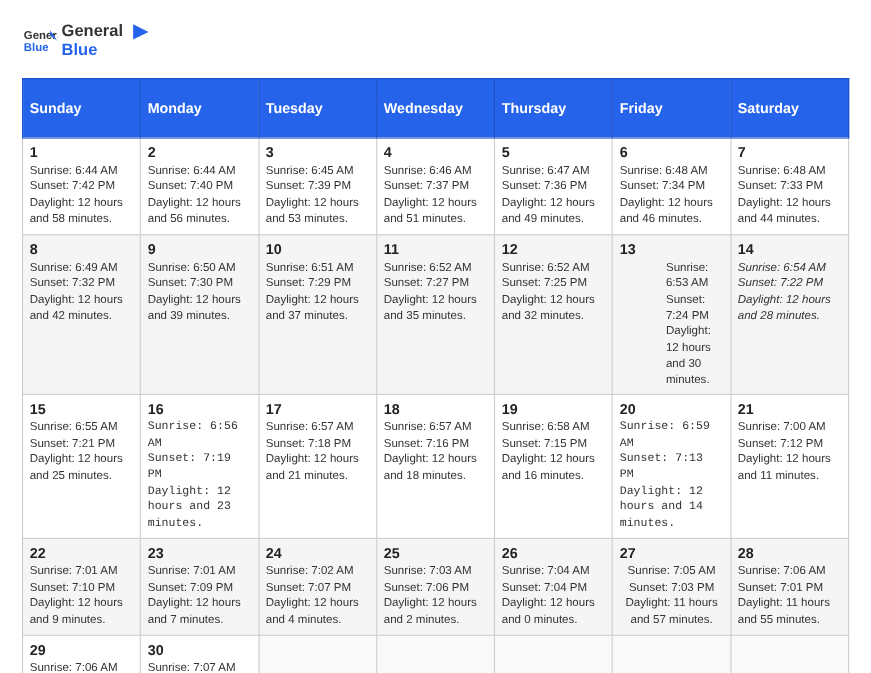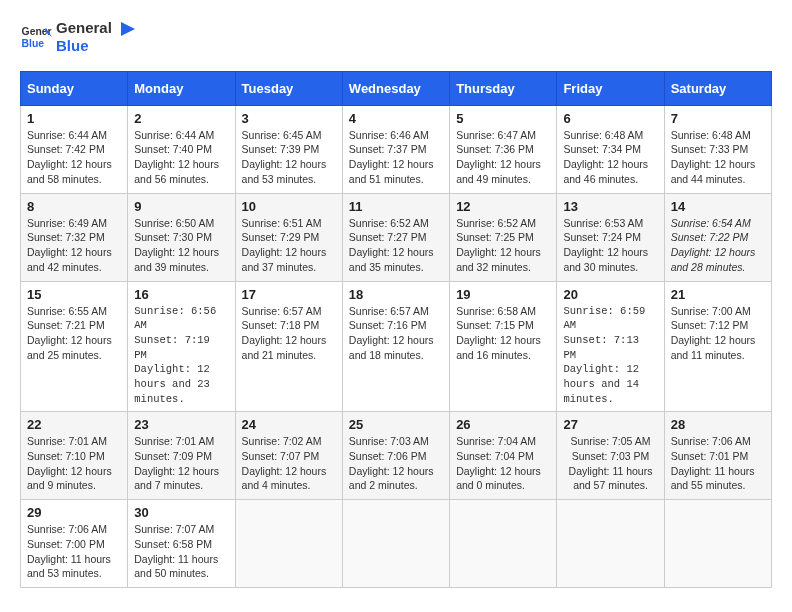--- a/index.html
+++ b/index.html
@@ -38,21 +38,21 @@
       color: #444;
     }
     .calendar-table {
       width: 100%;
       border-collapse: collapse;
       font-size: 11px;
     }
     .calendar-table th {
       background-color: #2563eb;
       color: #fff;
-      padding: 9px 6px;
+      padding: 19px 6px;
       text-align: left;
       font-size: 13px;
       font-weight: bold;
       border: 1px solid #1d50c8;
     }
     .calendar-table td {
       vertical-align: top;
       padding: 5px 6px;
       border: 1px solid #ccc;
       height: 88px;
@@ -187,21 +187,21 @@
 Daylight: 12 hours and 35 minutes.</div>
         </td>
         <td>
           <span class="day-number">12</span>
           <div class="day-detail" style="white-space: pre-line;">Sunrise: 6:52 AM
 Sunset: 7:25 PM
 Daylight: 12 hours and 32 minutes.</div>
         </td>
         <td>
           <span class="day-number">13</span>
-          <div class="day-detail" style="white-space: pre-line;">Sunrise: 6:53 AM
+          <div class="day-detail" style="white-space: pre-line; margin-left: 42px;">Sunrise: 6:53 AM
 Sunset: 7:24 PM
 Daylight: 12 hours and 30 minutes.</div>
         </td>
         <td>
           <span class="day-number">14</span>
           <div class="day-detail" style="white-space: pre-line; font-style: italic;">Sunrise: 6:54 AM
 Sunset: 7:22 PM
 Daylight: 12 hours and 28 minutes.</div>
         </td>
       </tr>

